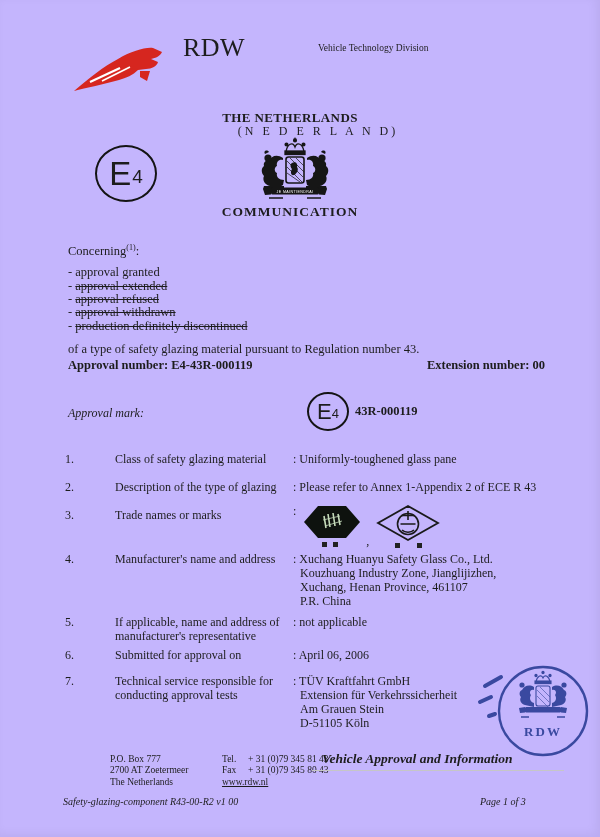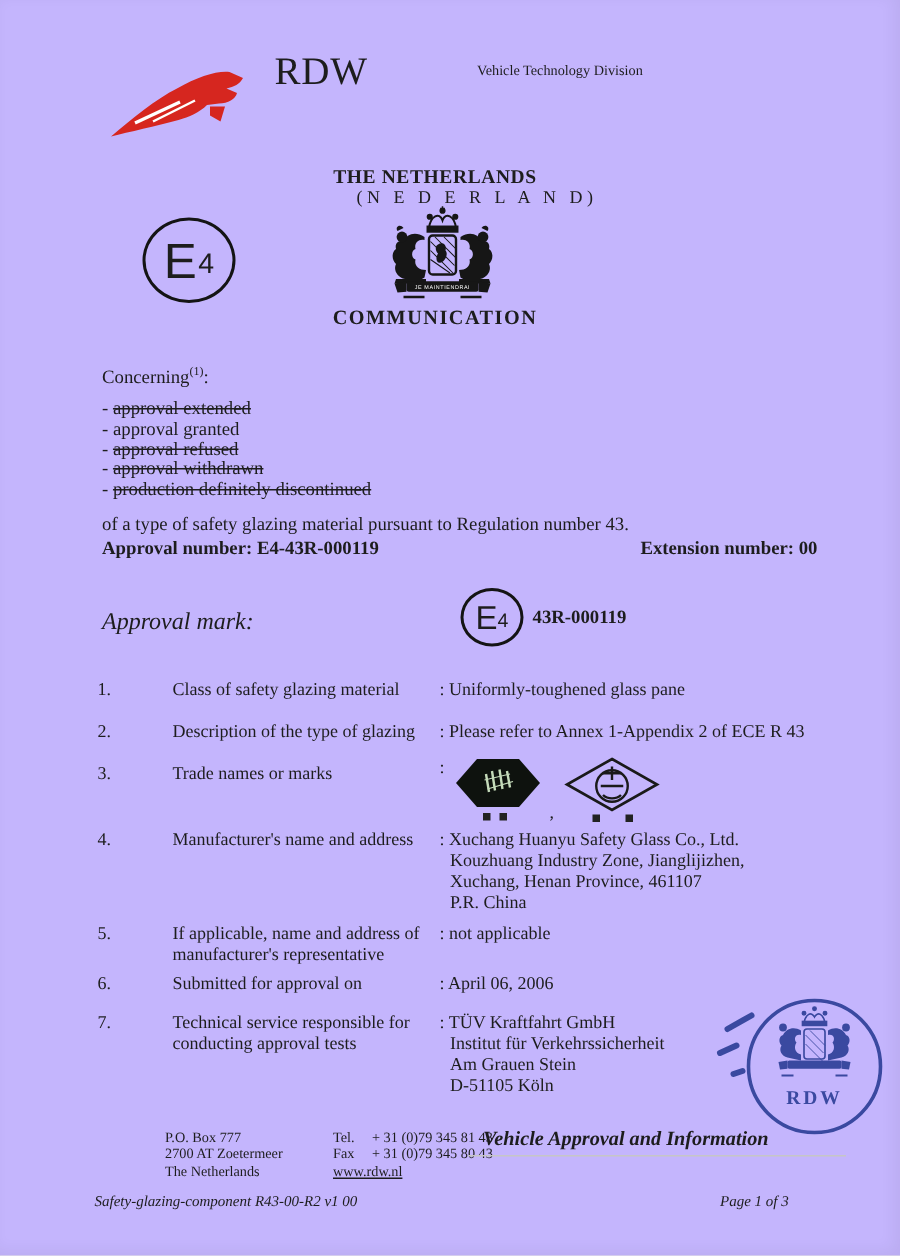--- a/index.html
+++ b/index.html
@@ -28,21 +28,21 @@
   .emark-small .edigit{font-size:13px; line-height:1; margin-top:4px;}
   
   .concerning{left:68px; top:243px; font-size:12.5px;}
   .concerning sup{font-size:8px;}
   .options{margin-top:7px; line-height:13.4px;}
   .opt .struck{text-decoration:line-through;}
   .subject{margin-top:9px;}
   
   .approval-row{left:68px; top:358px; width:477px; display:flex; justify-content:space-between;
                 font-weight:bold; font-size:12.5px;}
-  .mark-label{left:68px; top:406px; font-style:italic; font-size:16px;}
+  .mark-label{left:68px; top:406px; font-style:italic; font-size:12px;}
   .mark-value{left:355px; top:404px; font-weight:bold; font-size:12.5px;}
   
   .items{left:65px; top:452px; width:482px;}
   .item{position:absolute; left:0; display:grid; grid-template-columns:50px 178px 1fr;
         font-size:12px; line-height:14px; width:482px;}
   .item .val-cont{padding-left:7px;}
   .logos{display:flex; align-items:flex-start; gap:6px; margin-top:-4px;}
   .logos .sep{align-self:flex-end; margin:0 0 2px -4px;}
   
   .stamp{left:475px; top:660px;}
@@ -111,22 +111,22 @@
     </g>
   </svg>
 
   <div class="abs heading">COMMUNICATION</div>
 
   <div class="abs concerning">
     <div>
       <span>Concerning</span><sup>(1)</sup><span>:</span>
     </div>
     <div class="options">
+      <div class="opt"><span>-</span> <span>approval granted</span></div>
       <div class="opt"><span>-</span> <span class="struck">approval extended</span></div>
-      <div class="opt"><span>-</span> <span>approval granted</span></div>
       <div class="opt"><span>-</span> <span class="struck">approval refused</span></div>
       <div class="opt"><span>-</span> <span class="struck">approval withdrawn</span></div>
       <div class="opt"><span>-</span> <span class="struck">production definitely discontinued</span></div>
     </div>
     <div class="subject">of a type of safety glazing material pursuant to Regulation number 43.</div>
   </div>
 
   <div class="abs approval-row">
     <span>Approval number: E4-43R-000119</span>
     <span>Extension number: 00</span>
@@ -206,21 +206,21 @@
     </div>
 
     <div class="item" style="top:222px;">
       <span>7.</span>
       <span>
         <div>Technical service responsible for</div>
         <div>conducting approval tests</div>
       </span>
       <span>
         <div>: TÜV Kraftfahrt GmbH</div>
-        <div class="val-cont">Institut für Verkehrssicherheit</div>
+        <div class="val-cont">Extension für Verkehrssicherheit</div>
         <div class="val-cont">Am Grauen Stein</div>
         <div class="val-cont">D-51105 Köln</div>
       </span>
     </div>
   </div>
 
   <svg class="abs stamp" width="122" height="100" viewBox="0 0 122 100">
     <g stroke="#3a49a0" stroke-width="4" stroke-linecap="round">
       <path d="M10,26 L26,17"></path>
       <path d="M5,42 L16,37"></path>

